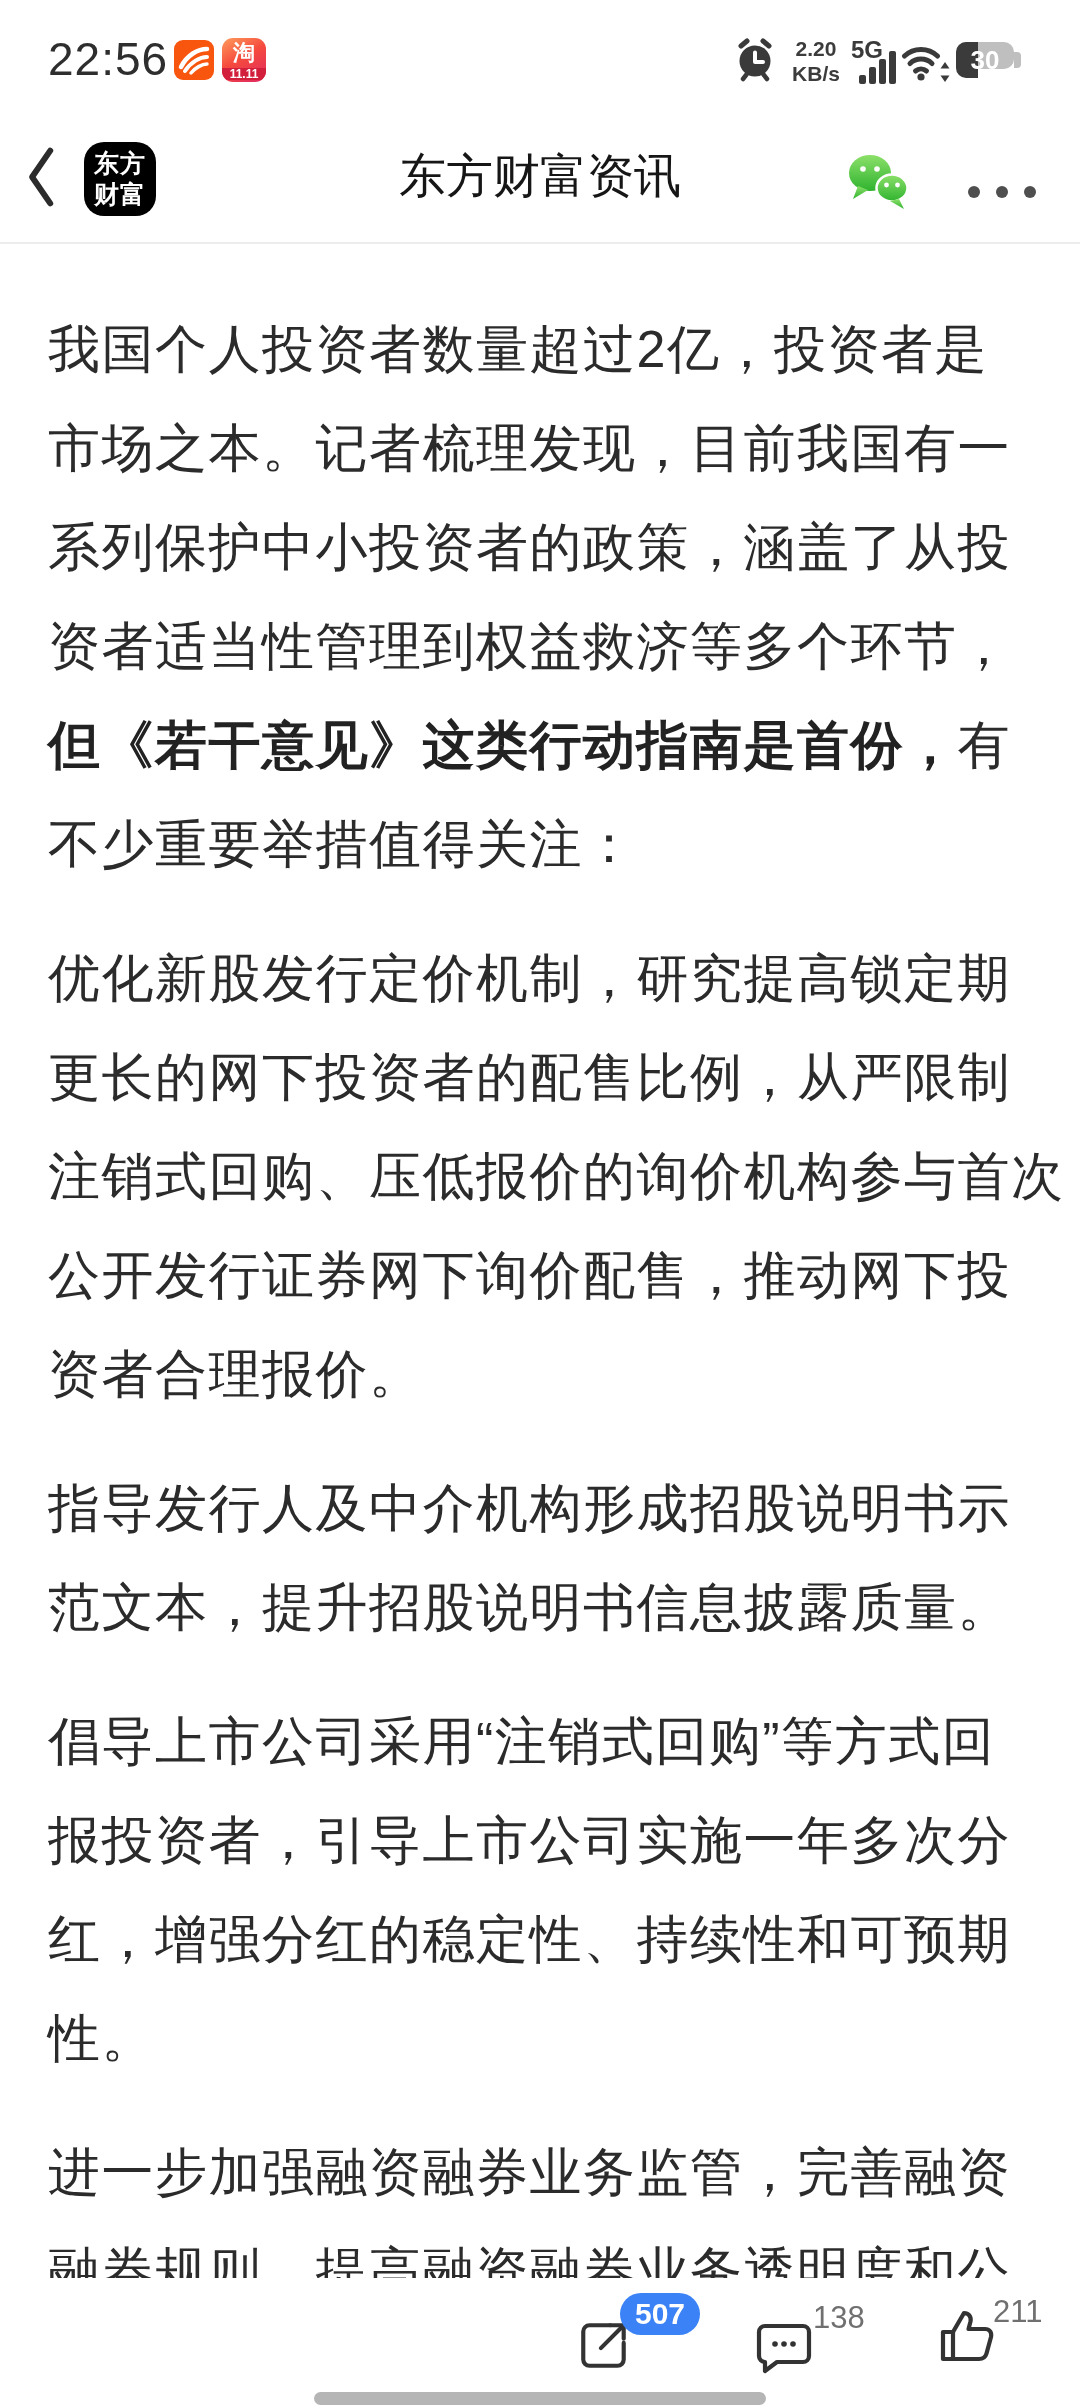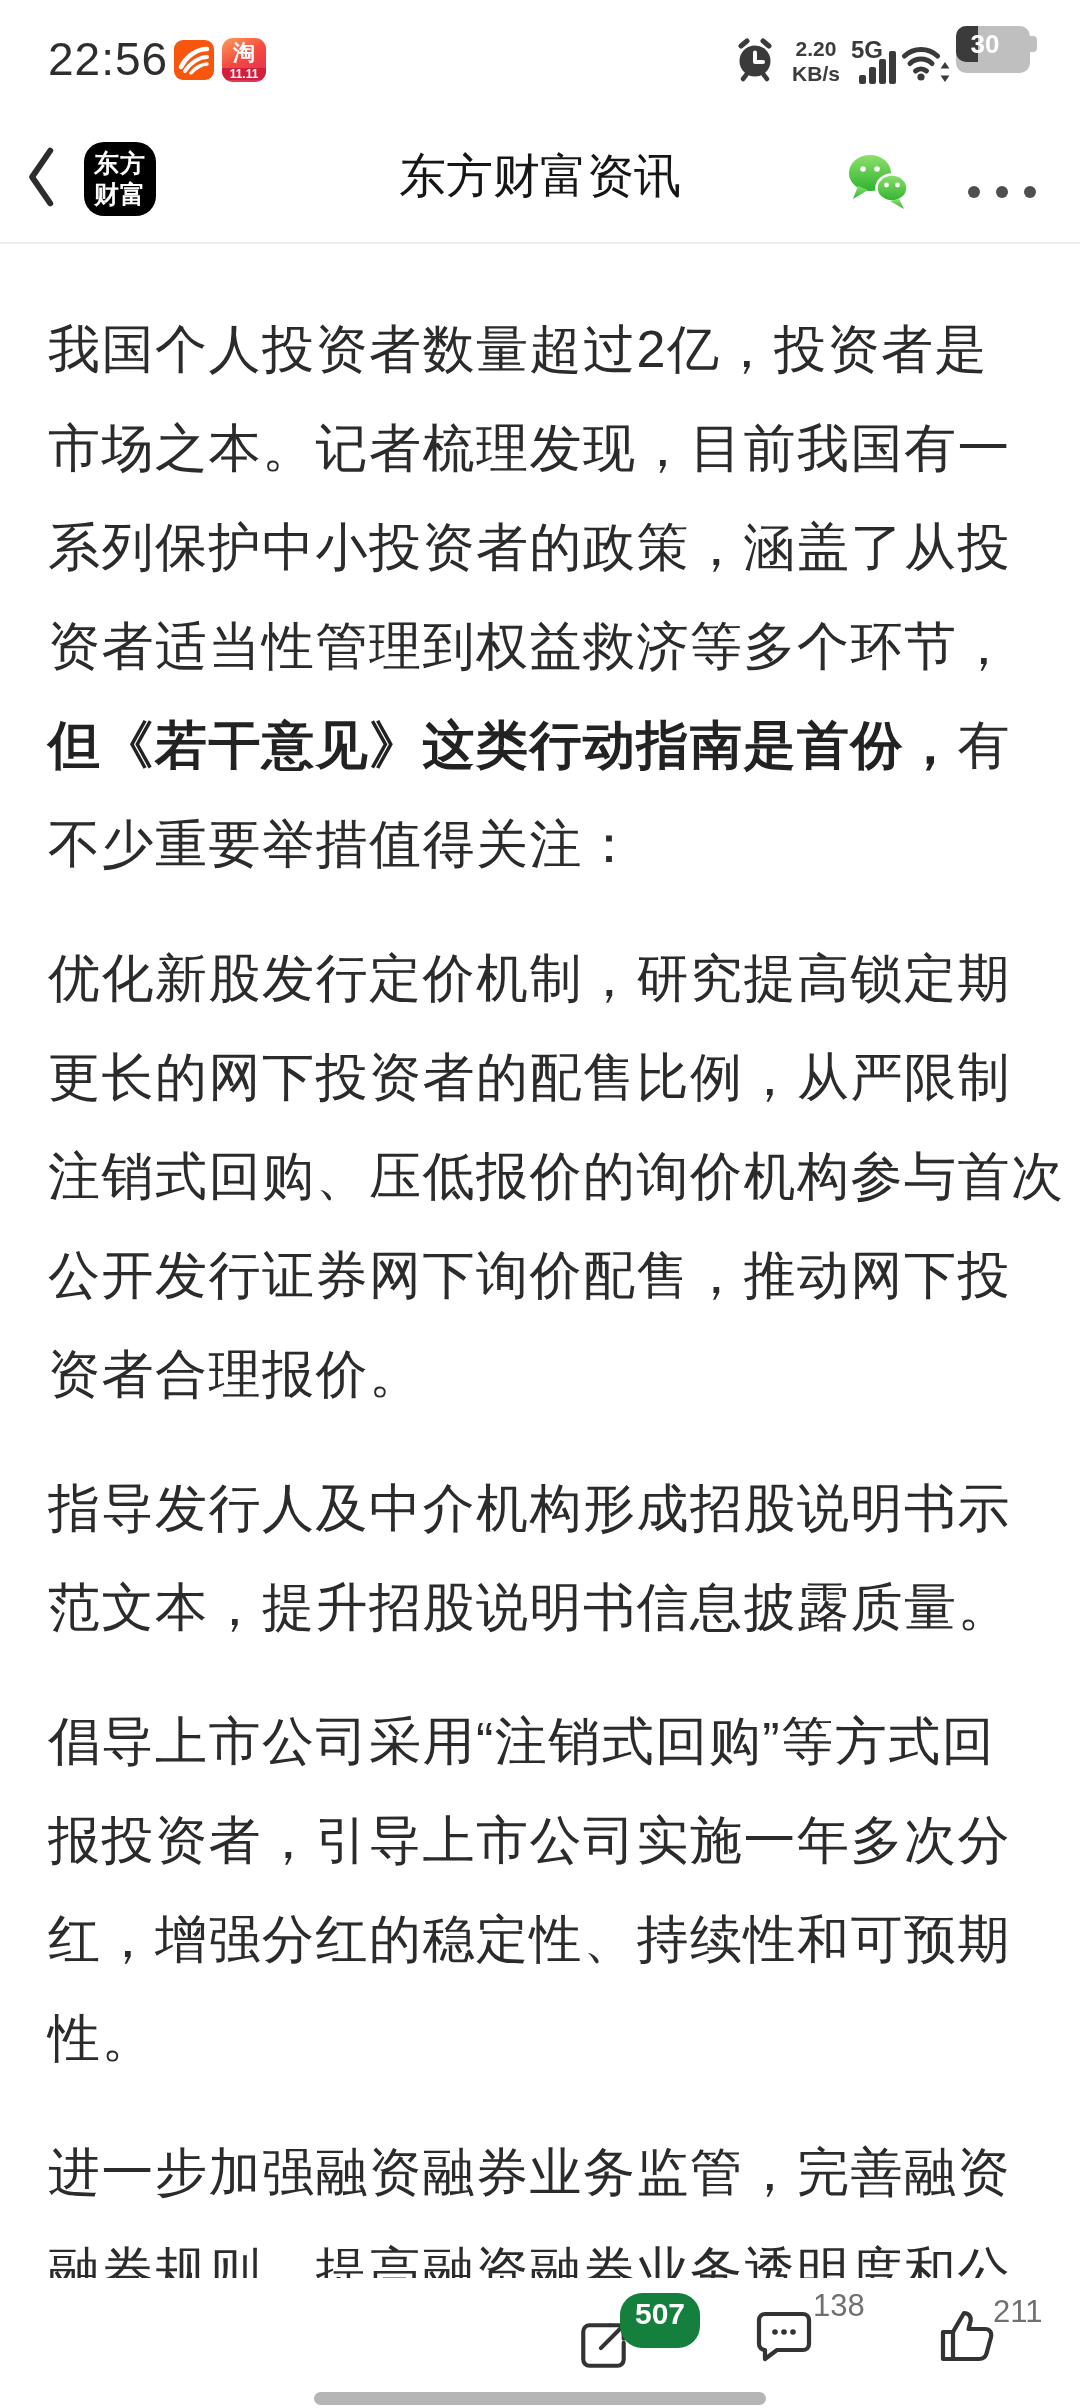--- a/index.html
+++ b/index.html
@@ -16,21 +16,21 @@
             color:#fff;text-align:center;overflow:hidden;}
   .notif-tb .tb-char{display:block;font-size:22px;font-weight:700;line-height:30px;}
   .notif-tb .tb-badge{display:block;font-size:12px;font-weight:700;line-height:12px;background:#d21f3c;}
   .sb-right{position:absolute;top:0;left:0;}
   .sb-speed{position:absolute;left:788px;top:36px;width:56px;text-align:center;
             font-size:21px;font-weight:700;color:#3c3c3c;line-height:25px;}
   .sb-5g{position:absolute;left:851px;top:36px;width:52px;height:48px;}
   .sb-5g .g-label{position:absolute;top:0;left:0;font-size:24px;font-weight:700;color:#3a3a3a;}
   .sb-bars{position:absolute;bottom:0;left:8px;display:flex;align-items:flex-end;gap:3px;}
   .sb-bars span{display:block;width:7px;background:#3a3a3a;border-radius:2px;}
-  .battery{position:absolute;left:956px;top:26px;width:58px;height:47px;background:#bfbfbf;border-radius:10px;padding-left:16px;}
+  .battery{position:absolute;left:956px;top:42px;width:58px;height:27px;background:#bfbfbf;border-radius:10px;}
   .battery .fill{position:absolute;left:0;top:0;width:22px;height:36px;background:#3b3b3b;border-radius:10px 0 0 10px;}
   .battery .level{position:absolute;left:0;top:0;width:58px;height:36px;text-align:center;
                   font-size:26px;font-weight:700;color:#fff;line-height:36px;}
   .battery .nub{position:absolute;right:-7px;top:10px;width:7px;height:16px;background:#bfbfbf;border-radius:0 4px 4px 0;}
 
   
   .nav-bar{position:absolute;top:110px;left:0;width:1080px;height:132px;background:#fff;border-bottom:2px solid #ededed;}
   .nav-back{position:absolute;left:22px;top:34px;width:40px;height:66px;cursor:pointer;}
   .nav-logo{position:absolute;left:84px;top:32px;width:72px;height:74px;background:#000000;border-radius:20px;
             color:#fff;text-align:center;font-weight:700;font-size:25px;line-height:31px;padding-top:6px;box-sizing:border-box;letter-spacing:1px;}
@@ -49,24 +49,24 @@
   .line .seg-b{font-weight:700;color:#222;}
 
   
   .bottom-bar{position:absolute;top:2278px;left:0;width:1080px;height:130px;background:#fff;}
   .comment-input{position:absolute;left:42px;top:16px;width:490px;height:92px;background:#f4f4f4;border-radius:46px;
                  display:flex;align-items:center;cursor:text;}
   .comment-input .pencil{margin-left:38px;}
   .comment-input .ph{margin-left:22px;font-size:40px;color:#9a9a9a;}
   .act{position:absolute;}
   .act-share{left:576px;top:39px;}
-  .act-comment{left:755px;top:28px;}
+  .act-comment{left:755px;top:40px;}
   .act-like{left:935px;top:28px;}
-  .badge{position:absolute;left:44px;top:-24px;background:#15803d;color:#fff;font-size:30px;font-weight:700;
-         height:55px;line-height:42px;border-radius:22px;padding:0 15px;}
+  .badge{position:absolute;left:44px;top:-24px;background:#3b82f6;color:#fff;font-size:30px;font-weight:700;
+         height:42px;line-height:42px;border-radius:22px;padding:0 15px;}
   .count{position:absolute;font-size:31px;color:#707070;}
   .count-comment{left:58px;top:-18px;}
   .count-like{left:58px;top:-12px;}
   .home-indicator{position:absolute;left:314px;top:2392px;width:452px;height:13px;border-radius:7px;background:#b5b5b5;}
 </style>
 </head>
 <body>
 
 <div class="screen">
 

